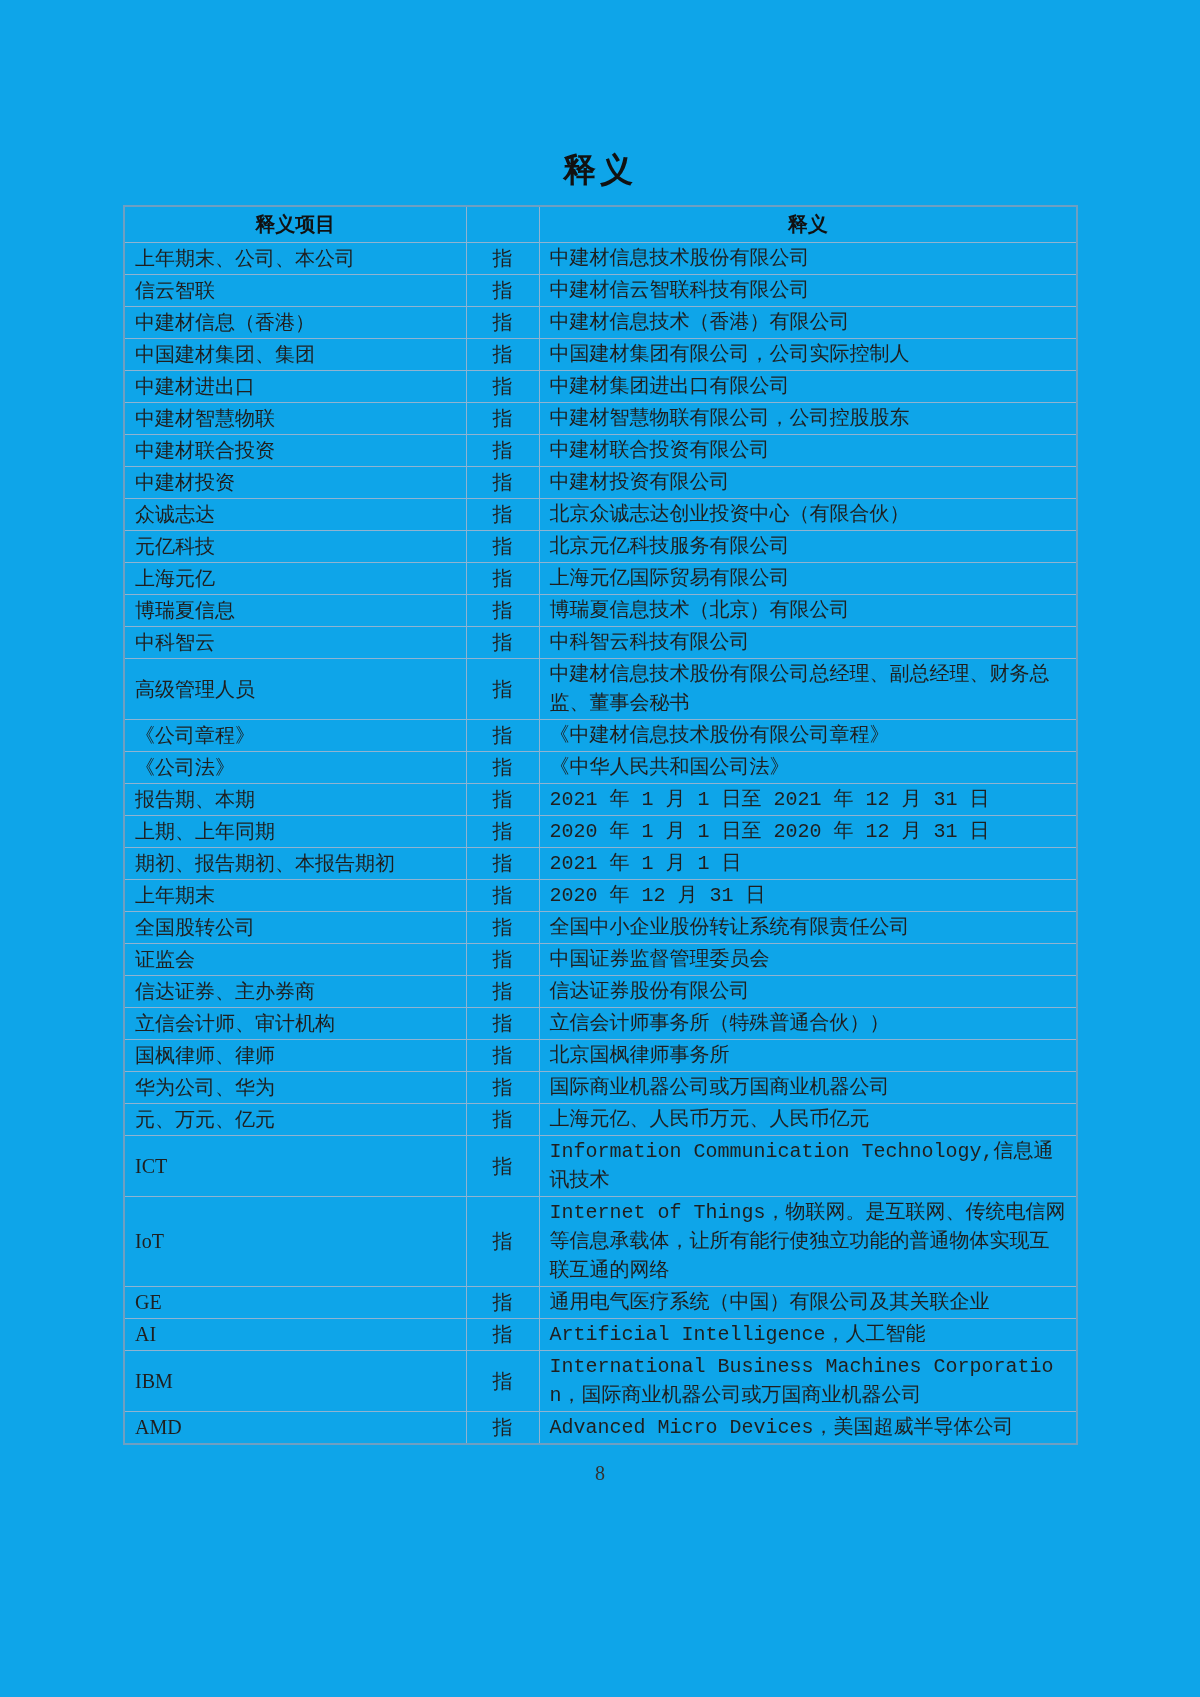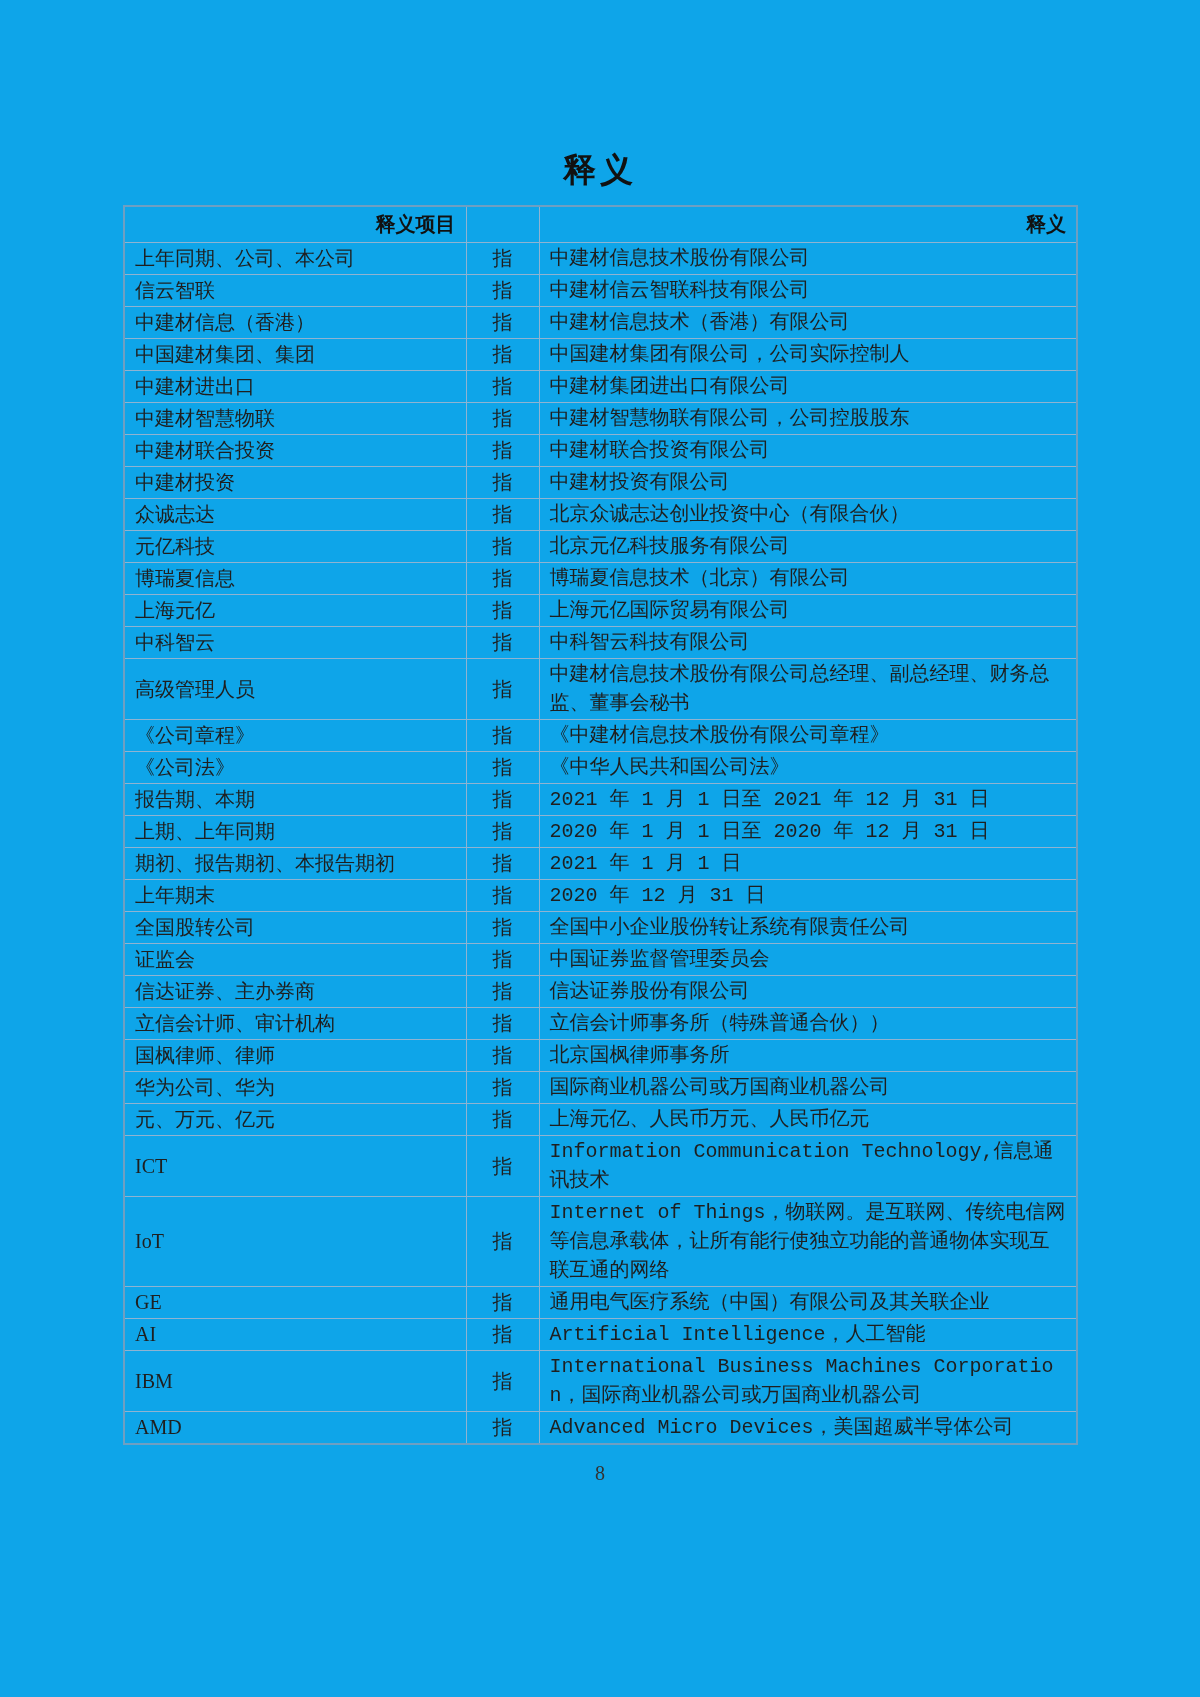--- a/index.html
+++ b/index.html
@@ -42,21 +42,21 @@
     border: 1px solid #8fb3d1;
     font-size: 20px;
     line-height: 29px;
     padding: 1px 10px;
     vertical-align: middle;
     word-break: break-all;
   }
   .def-table th {
     font-family: "Liberation Sans", "DejaVu Sans", sans-serif;
     font-weight: bold;
-    text-align: right;
+    text-align: center;
     padding: 3px 10px;
     color: #111;
   }
   .def-table td.c1 { text-align: left; }
   .def-table td.c2 { text-align: center; }
   .def-table td.c3 { text-align: left; font-family: Liberation Mono, monospace; }
   .page-number {
     margin-top: 17px;
     text-align: center;
     font-size: 20px;
@@ -78,21 +78,21 @@
     </colgroup>
     <thead>
       <tr>
         <th>释义项目</th>
         <th></th>
         <th>释义</th>
       </tr>
     </thead>
     <tbody>
         <tr>
-          <td class="c1">上年同期、公司、本公司</td>
+          <td class="c1">上年期末、公司、本公司</td>
           <td class="c2">指</td>
           <td class="c3">中建材信息技术股份有限公司</td>
         </tr>
         <tr>
           <td class="c1">信云智联</td>
           <td class="c2">指</td>
           <td class="c3">中建材信云智联科技有限公司</td>
         </tr>
         <tr>
           <td class="c1">中建材信息（香港）</td>
@@ -128,28 +128,28 @@
           <td class="c1">众诚志达</td>
           <td class="c2">指</td>
           <td class="c3">北京众诚志达创业投资中心（有限合伙）</td>
         </tr>
         <tr>
           <td class="c1">元亿科技</td>
           <td class="c2">指</td>
           <td class="c3">北京元亿科技服务有限公司</td>
         </tr>
         <tr>
+          <td class="c1">上海元亿</td>
+          <td class="c2">指</td>
+          <td class="c3">上海元亿国际贸易有限公司</td>
+        </tr>
+        <tr>
           <td class="c1">博瑞夏信息</td>
           <td class="c2">指</td>
           <td class="c3">博瑞夏信息技术（北京）有限公司</td>
-        </tr>
-        <tr>
-          <td class="c1">上海元亿</td>
-          <td class="c2">指</td>
-          <td class="c3">上海元亿国际贸易有限公司</td>
         </tr>
         <tr>
           <td class="c1">中科智云</td>
           <td class="c2">指</td>
           <td class="c3">中科智云科技有限公司</td>
         </tr>
         <tr>
           <td class="c1">高级管理人员</td>
           <td class="c2">指</td>
           <td class="c3">中建材信息技术股份有限公司总经理、副总经理、财务总监、董事会秘书</td>

